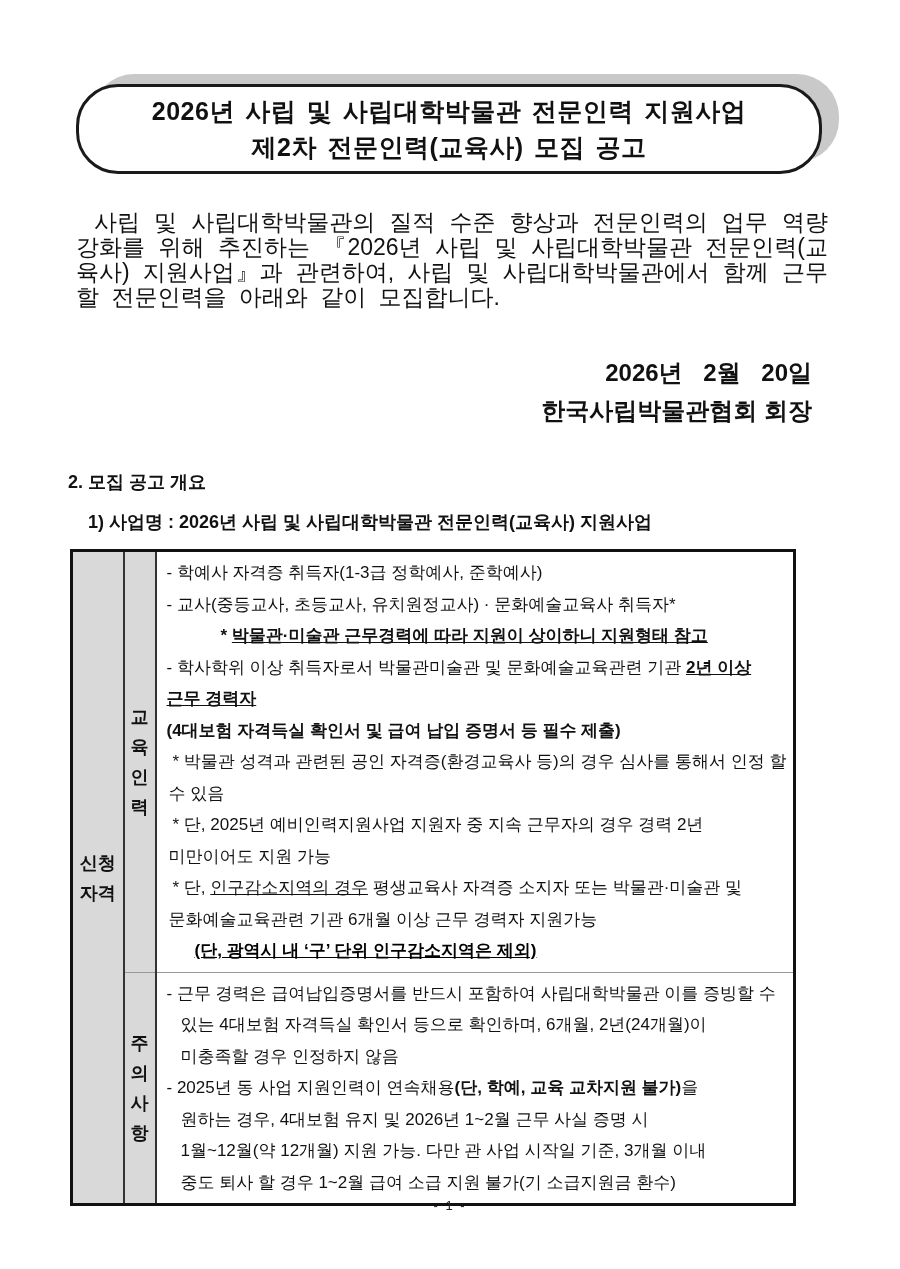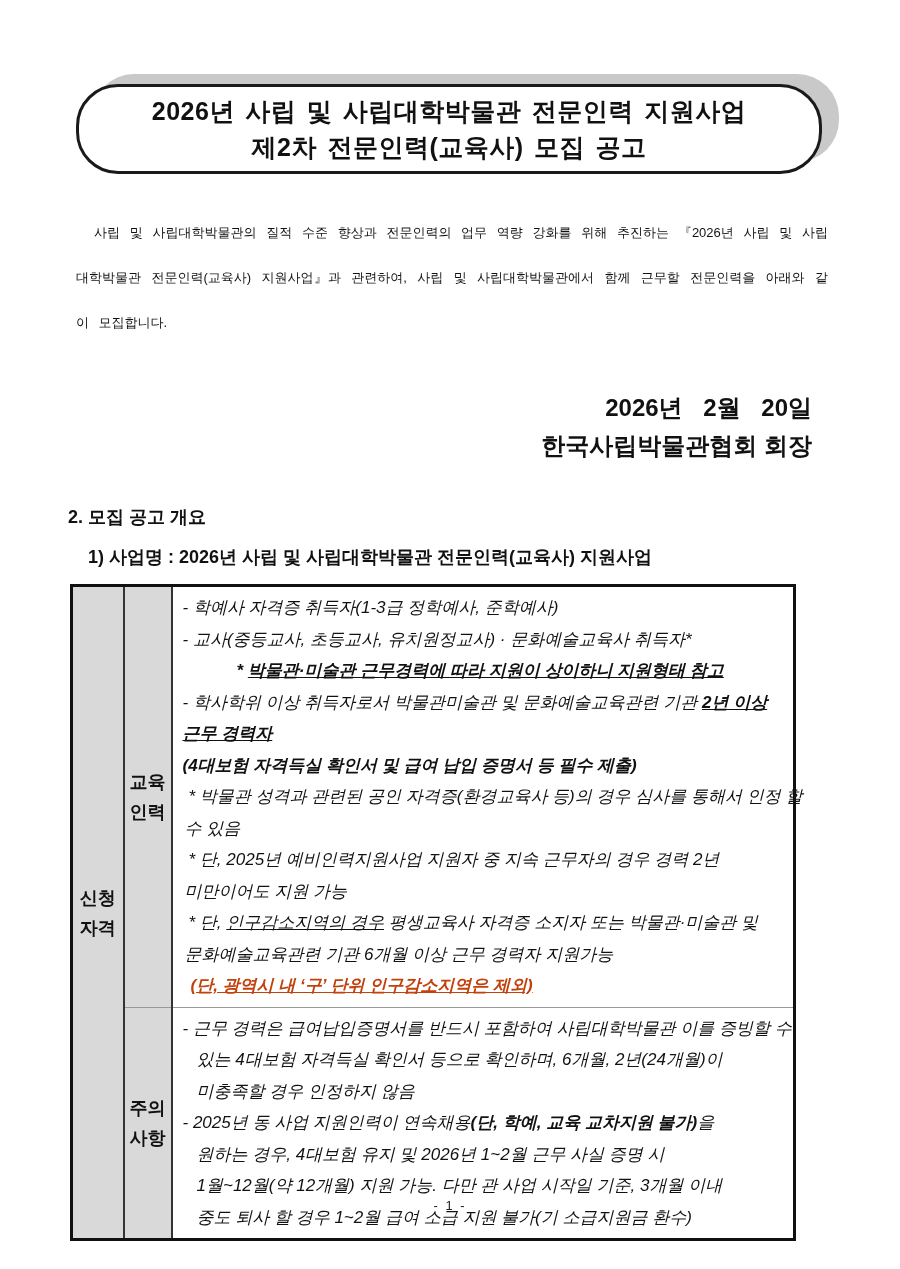--- a/index.html
+++ b/index.html
@@ -26,21 +26,21 @@
     gap: 2px;
   }
   .title-box .tline {
     font-size: 25px; font-weight: bold; letter-spacing: 0.5px;
     line-height: 34px; word-spacing: 3px;
   }
 
   
   .intro {
     margin: 36px 72px 0 76px;
-    font-size: 13px; line-height: 45px;
+    font-size: 23px; line-height: 25px;
     text-align: justify; word-spacing: 6px;
     text-indent: 18px;
   }
 
   
   .date-block { margin-top: 44px; padding-right: 88px; text-align: right; }
   .date-block .dline { font-size: 24px; font-weight: bold; line-height: 38px; }
   .date-block .wide { word-spacing: 14px; }
 
   
@@ -54,34 +54,34 @@
     border-collapse: collapse;
     table-layout: fixed;
   }
   table.apply-table { border: 3px solid #111; }
   td.vlabel, td.clabel {
     background: #d9d9d9;
     text-align: center; vertical-align: middle;
     font-weight: bold; font-size: 18px; line-height: 30px;
   }
   td.vlabel { width: 52px; border-right: 2px solid #333; }
-  td.clabel { width: 48px; border-right: 2px solid #333; }
+  td.clabel { width: 32px; border-right: 2px solid #333; }
   tr.row-top td.clabel, tr.row-top td.content { border-bottom: 1px solid #999; }
   td.content { background: #fff; vertical-align: top; padding: 5px 8px 5px 0; }
-  td.content .ln { font-size: 17px; line-height: 31.5px; white-space: nowrap; font-style: italic; }
+  td.content .ln { font-size: 17px; line-height: 31.5px; white-space: nowrap; }
   .ind-b   { padding-left: 10px; }  
   .ind-s   { padding-left: 16px; }  
   .ind-sc  { padding-left: 12px; }  
   .ind-d   { padding-left: 64px; }  
   .ind-blu { padding-left: 18px; }  
   .ind-c   { padding-left: 24px; }  
   .b  { font-weight: bold; }
   .bu { font-weight: bold; text-decoration: underline; }
   .u  { text-decoration: underline; }
-  .blue { color: #c2410c; font-weight: bold; text-decoration: underline; }
+  .blue { color: #000000; font-weight: bold; text-decoration: underline; margin-left: 20px; }
 
   
   .footer {
     position: absolute; left: 0; right: 0; bottom: 56px;
     text-align: center; font-size: 13px; color: #222; letter-spacing: 2px;
   }
 </style>
 </head>
 <body>
 

